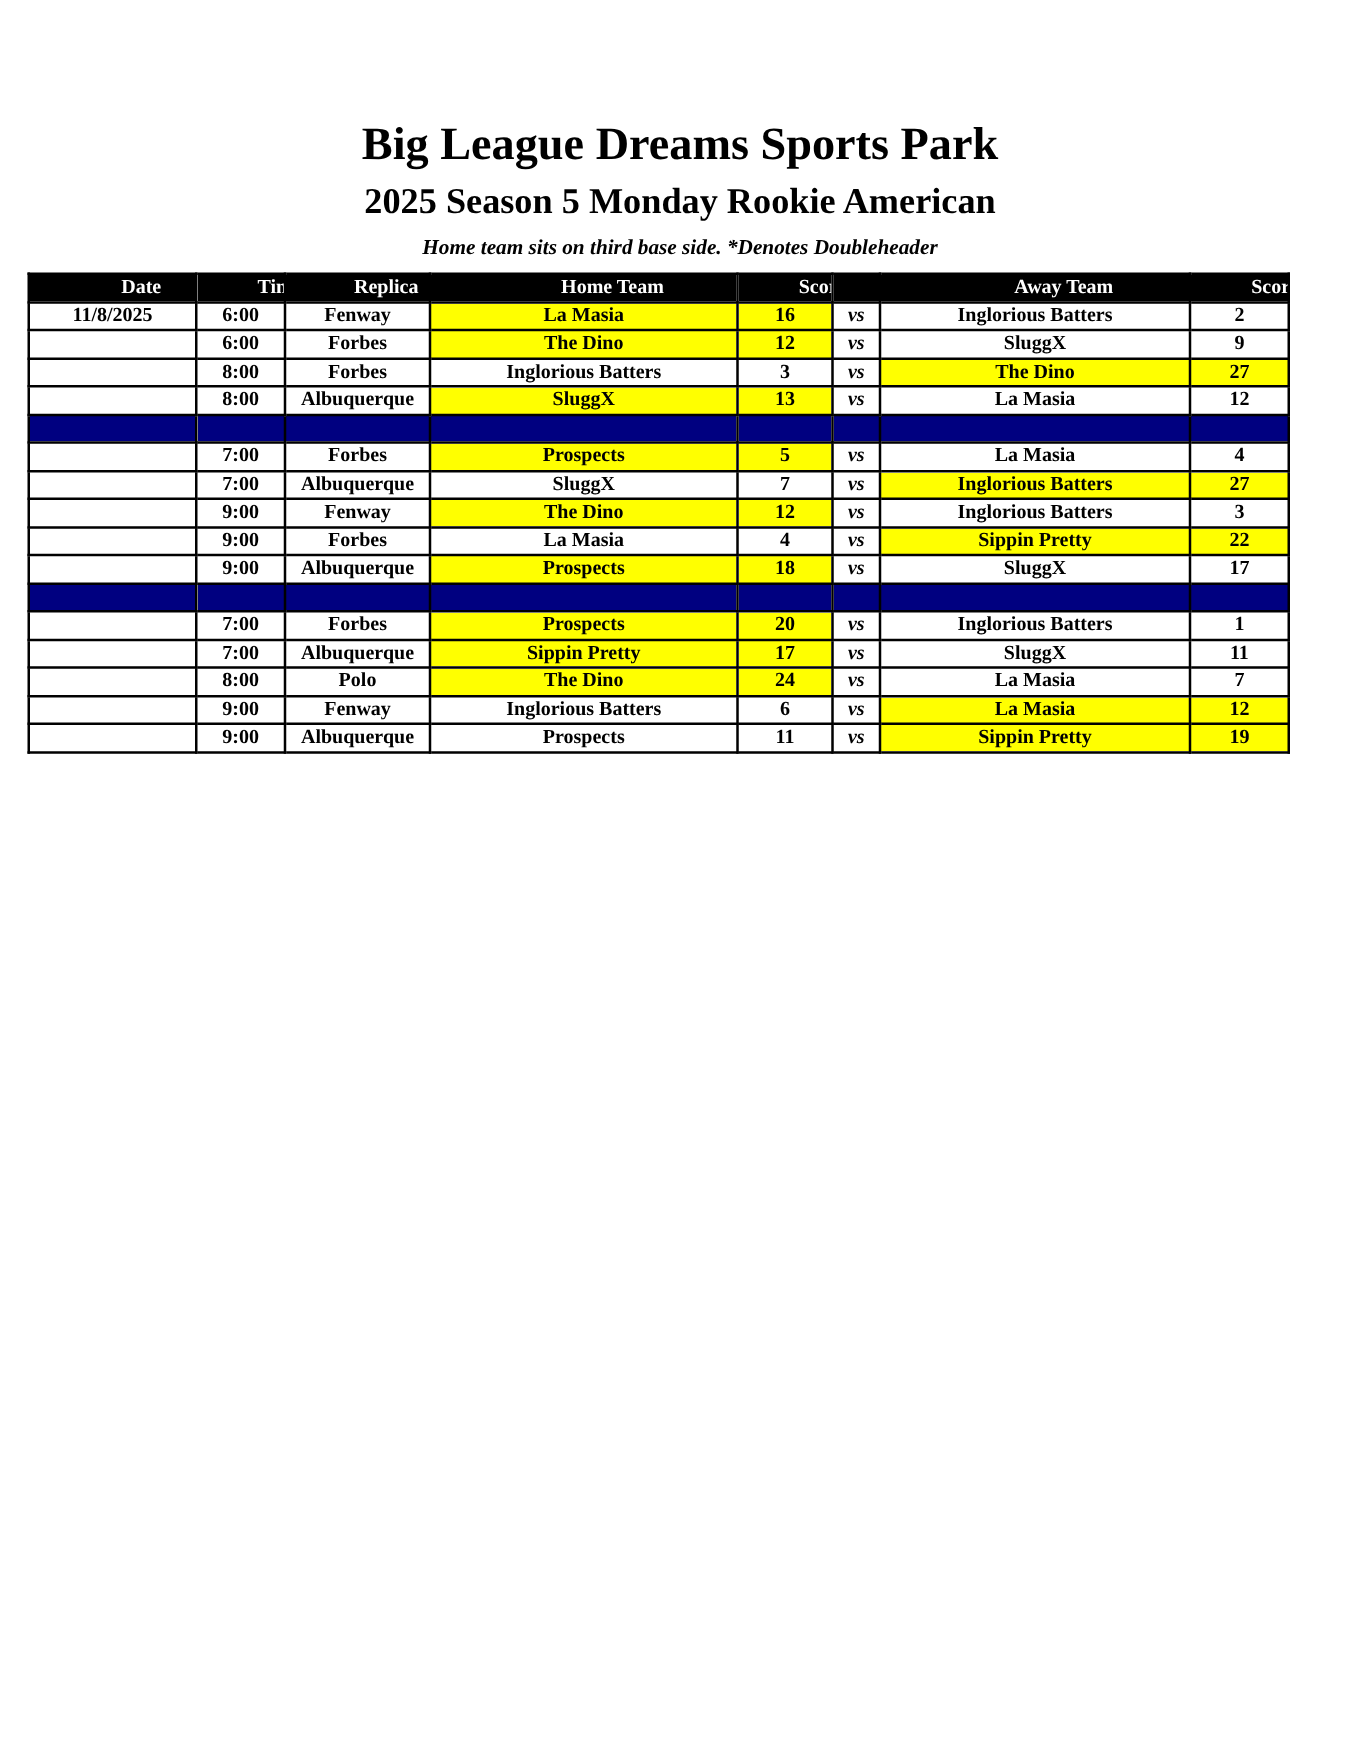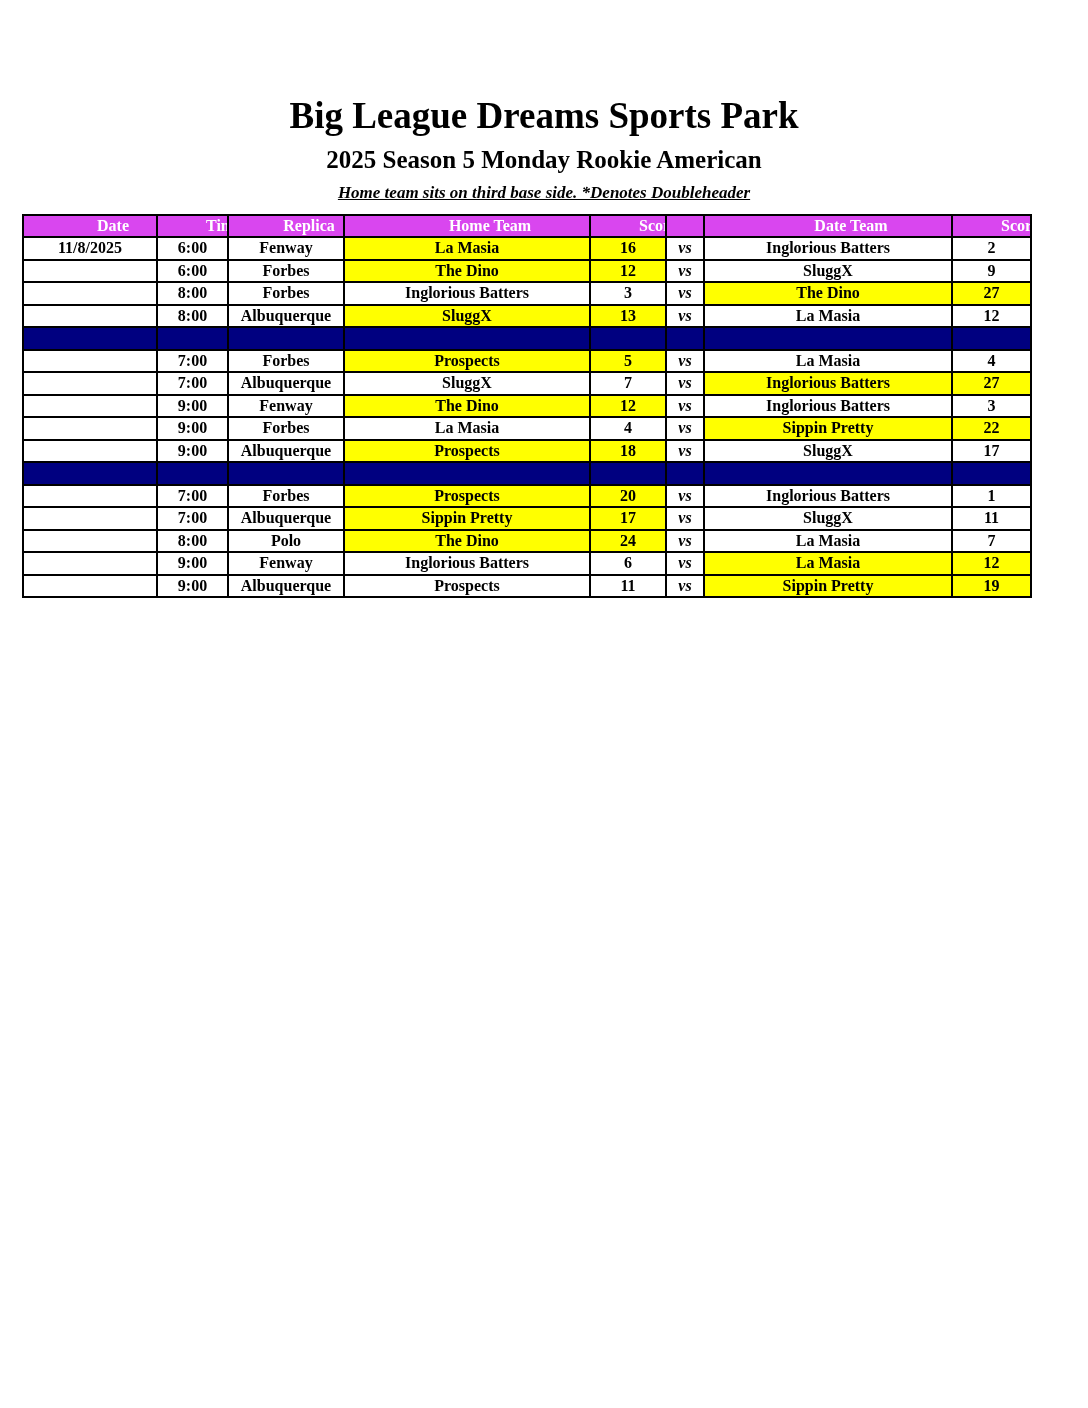--- a/index.html
+++ b/index.html
@@ -17,53 +17,52 @@
   .page-title {
     margin: 96px 0 0 0;
     text-align: center;
     font-size: 37px;
     font-weight: bold;
     line-height: 1.1;
   }
   .page-subtitle {
     margin: 9px 0 0 0;
     text-align: center;
-    font-size: 25px;
+    font-size: 29px;
     font-weight: bold;
     line-height: 1.1;
   }
   .page-note {
     margin: 11px 0 0 0;
     text-align: center;
     font-size: 17px;
     font-weight: bold;
     font-style: italic;
     line-height: 1.1;
-    text-decoration: underline;
   }
   table.schedule {
     border-collapse: collapse;
     table-layout: fixed;
     margin: 11px 0 0 22px;
     width: 1008px;
   }
   table.schedule td, table.schedule th {
     border: 2px solid #000000;
     height: 20.5px;
     padding: 0 2px;
     text-align: center;
     vertical-align: middle;
     font-size: 16px;
     font-weight: bold;
     line-height: 1.05;
     white-space: nowrap;
     overflow: hidden;
   }
   table.schedule th {
-    background: #d946ef;
+    background: #000000;
     color: #ffffff;
     padding-left: 48px;
   }
   td.hl {
     background: #ffff00;
   }
   td.vs {
     font-style: italic;
     font-size: 14px;
     margin-top: 28px;
@@ -91,21 +90,21 @@
     <col style="width:79px">
   </colgroup>
   <thead>
     <tr>
       <th>Date</th>
       <th>Time</th>
       <th>Replica</th>
       <th>Home Team</th>
       <th>Score</th>
       <th></th>
-      <th>Date Team</th>
+      <th>Away Team</th>
       <th>Score</th>
     </tr>
   </thead>
   <tbody>
       <tr>
         <td>11/8/2025</td>
         <td>6:00</td>
         <td>Fenway</td>
         <td class="hl">La Masia</td>
         <td class="hl">16</td>

